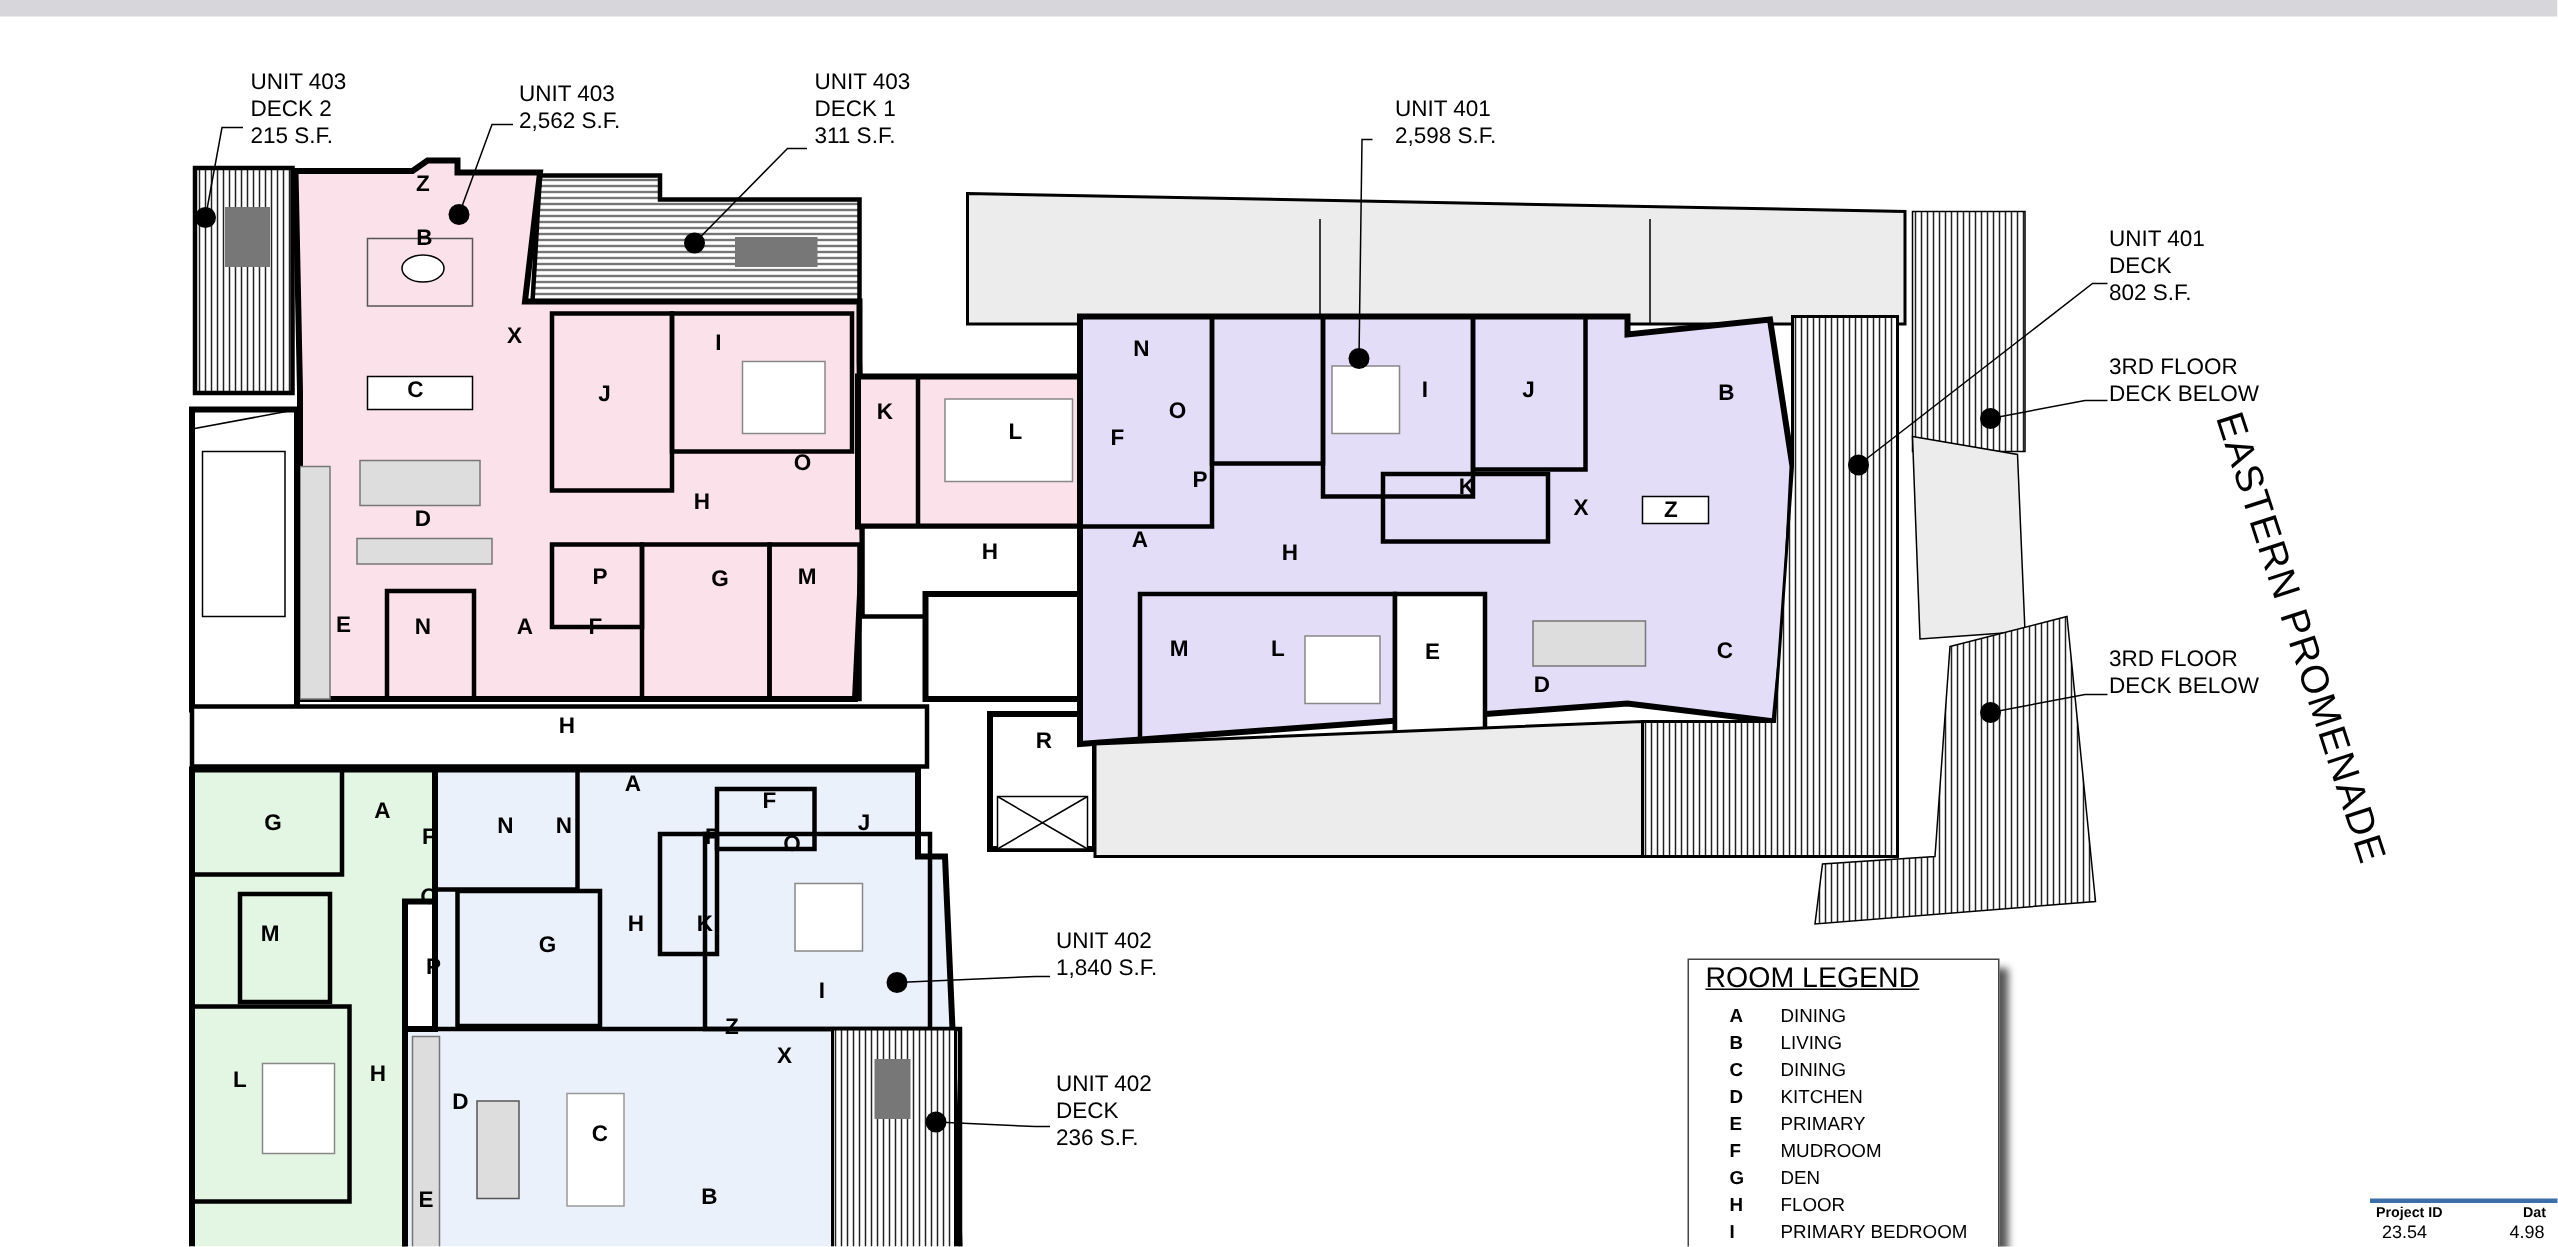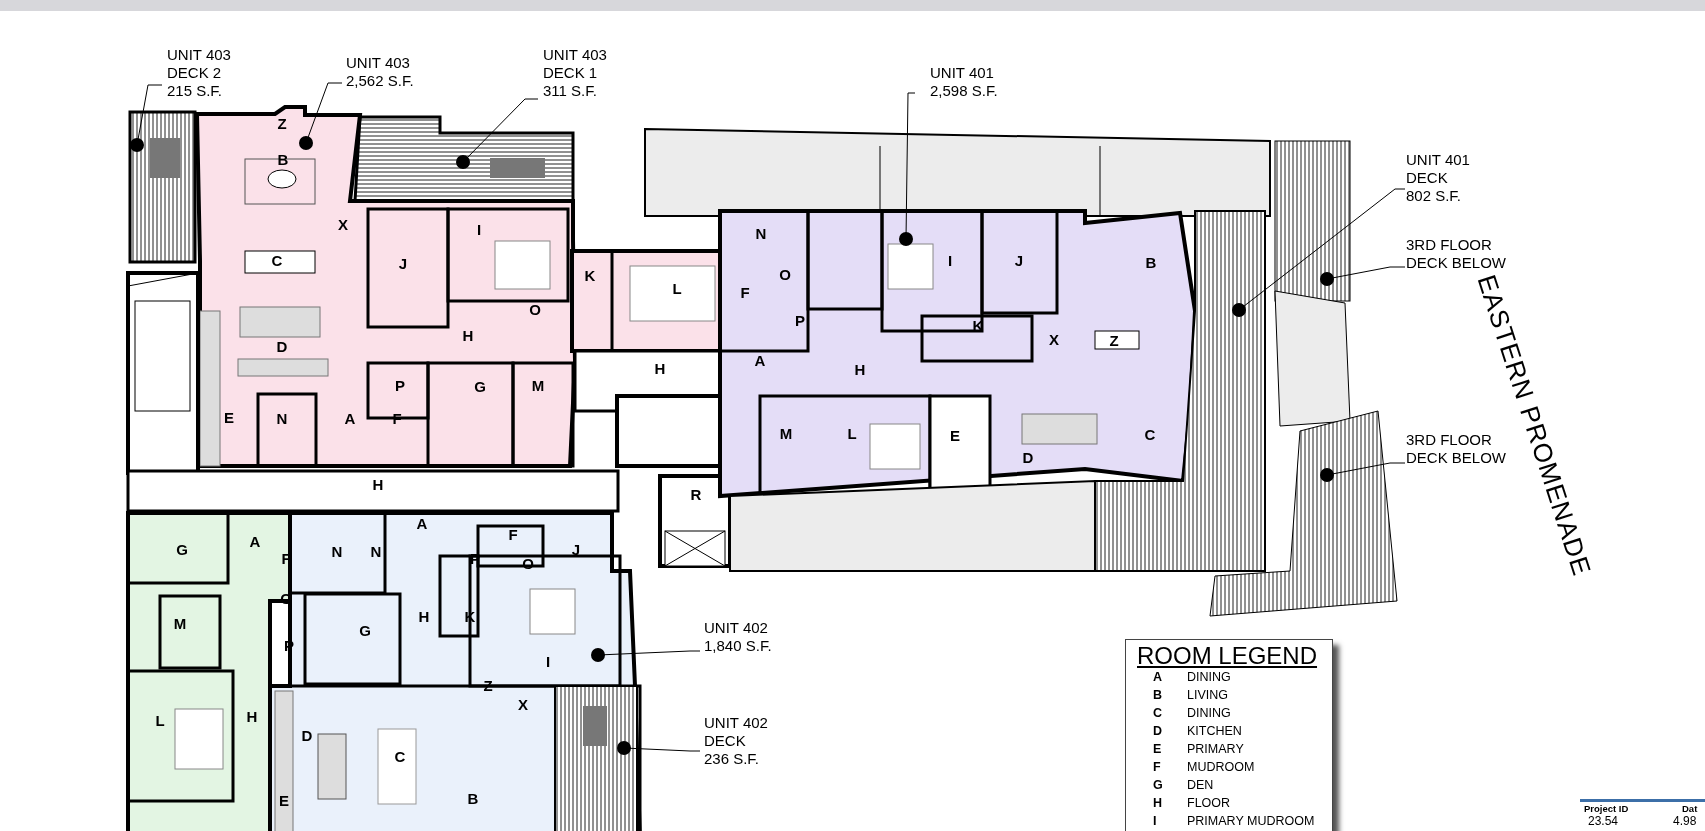--- a/index.html
+++ b/index.html
@@ -4,21 +4,21 @@
 <style>
   html,body{margin:0;padding:0;}
   body{width:1705px;height:831px;overflow:hidden;background:#ffffff;position:relative;font-family:"Liberation Sans",sans-serif;color:#000;}
   .topbar{position:absolute;left:0;top:0;width:1705px;height:11px;background:#d7d7db;}
   .canvas{position:absolute;left:0;top:11px;width:1705px;height:820px;}
   svg{position:absolute;left:0;top:0;}
   .lbl{position:absolute;font-size:15px;line-height:18px;white-space:pre;}
   .room{position:absolute;font-weight:bold;font-size:15px;transform:translate(-50%,-50%);}
   .promenade{position:absolute;left:1500px;top:260px;font-size:26px;letter-spacing:1px;transform-origin:0 0;transform:rotate(72deg);white-space:nowrap;}
   .legend{position:absolute;left:1125px;top:628px;width:206px;height:215px;background:#fff;border:1px solid #444;box-shadow:6px 6px 5px #555;}
-  .legend-title{position:absolute;left:11px;top:2px;font-size:24px;text-decoration:underline;}
+  .legend-title{position:absolute;left:11px;top:2px;font-size:19px;text-decoration:underline;}
   .legend-row{position:absolute;left:27px;font-size:12.5px;height:18px;display:flex;}
   .legend-row .k{width:34px;font-weight:bold;}
   .projtable{position:absolute;left:1580px;top:788px;width:130px;height:30px;border-top:3px solid #3c6fa8;border-bottom:3px solid #3c6fa8;}
   .projtable .h1{position:absolute;left:4px;top:1px;font-size:9.5px;font-weight:bold;}
   .projtable .v1{position:absolute;left:8px;top:12px;font-size:12px;}
   .projtable .h2{position:absolute;left:102px;top:1px;font-size:9.5px;font-weight:bold;}
   .projtable .v2{position:absolute;left:93px;top:12px;font-size:12px;}
 </style>
 </head>
 <body>
@@ -285,21 +285,21 @@
     <div class="legend-row" style="top:138px;">
         <span class="k">G</span>
         <span>DEN</span>
       </div>
     <div class="legend-row" style="top:156px;">
         <span class="k">H</span>
         <span>FLOOR</span>
       </div>
     <div class="legend-row" style="top:174px;">
         <span class="k">I</span>
-        <span>PRIMARY MUDROOM</span>
+        <span>PRIMARY BEDROOM</span>
       </div>
 
   </div>
 
   <div class="projtable">
     <span class="h1">Project ID</span>
     <span class="v1">23.54</span>
     <span class="h2">Dat</span>
     <span class="v2">4.98</span>
   </div>

